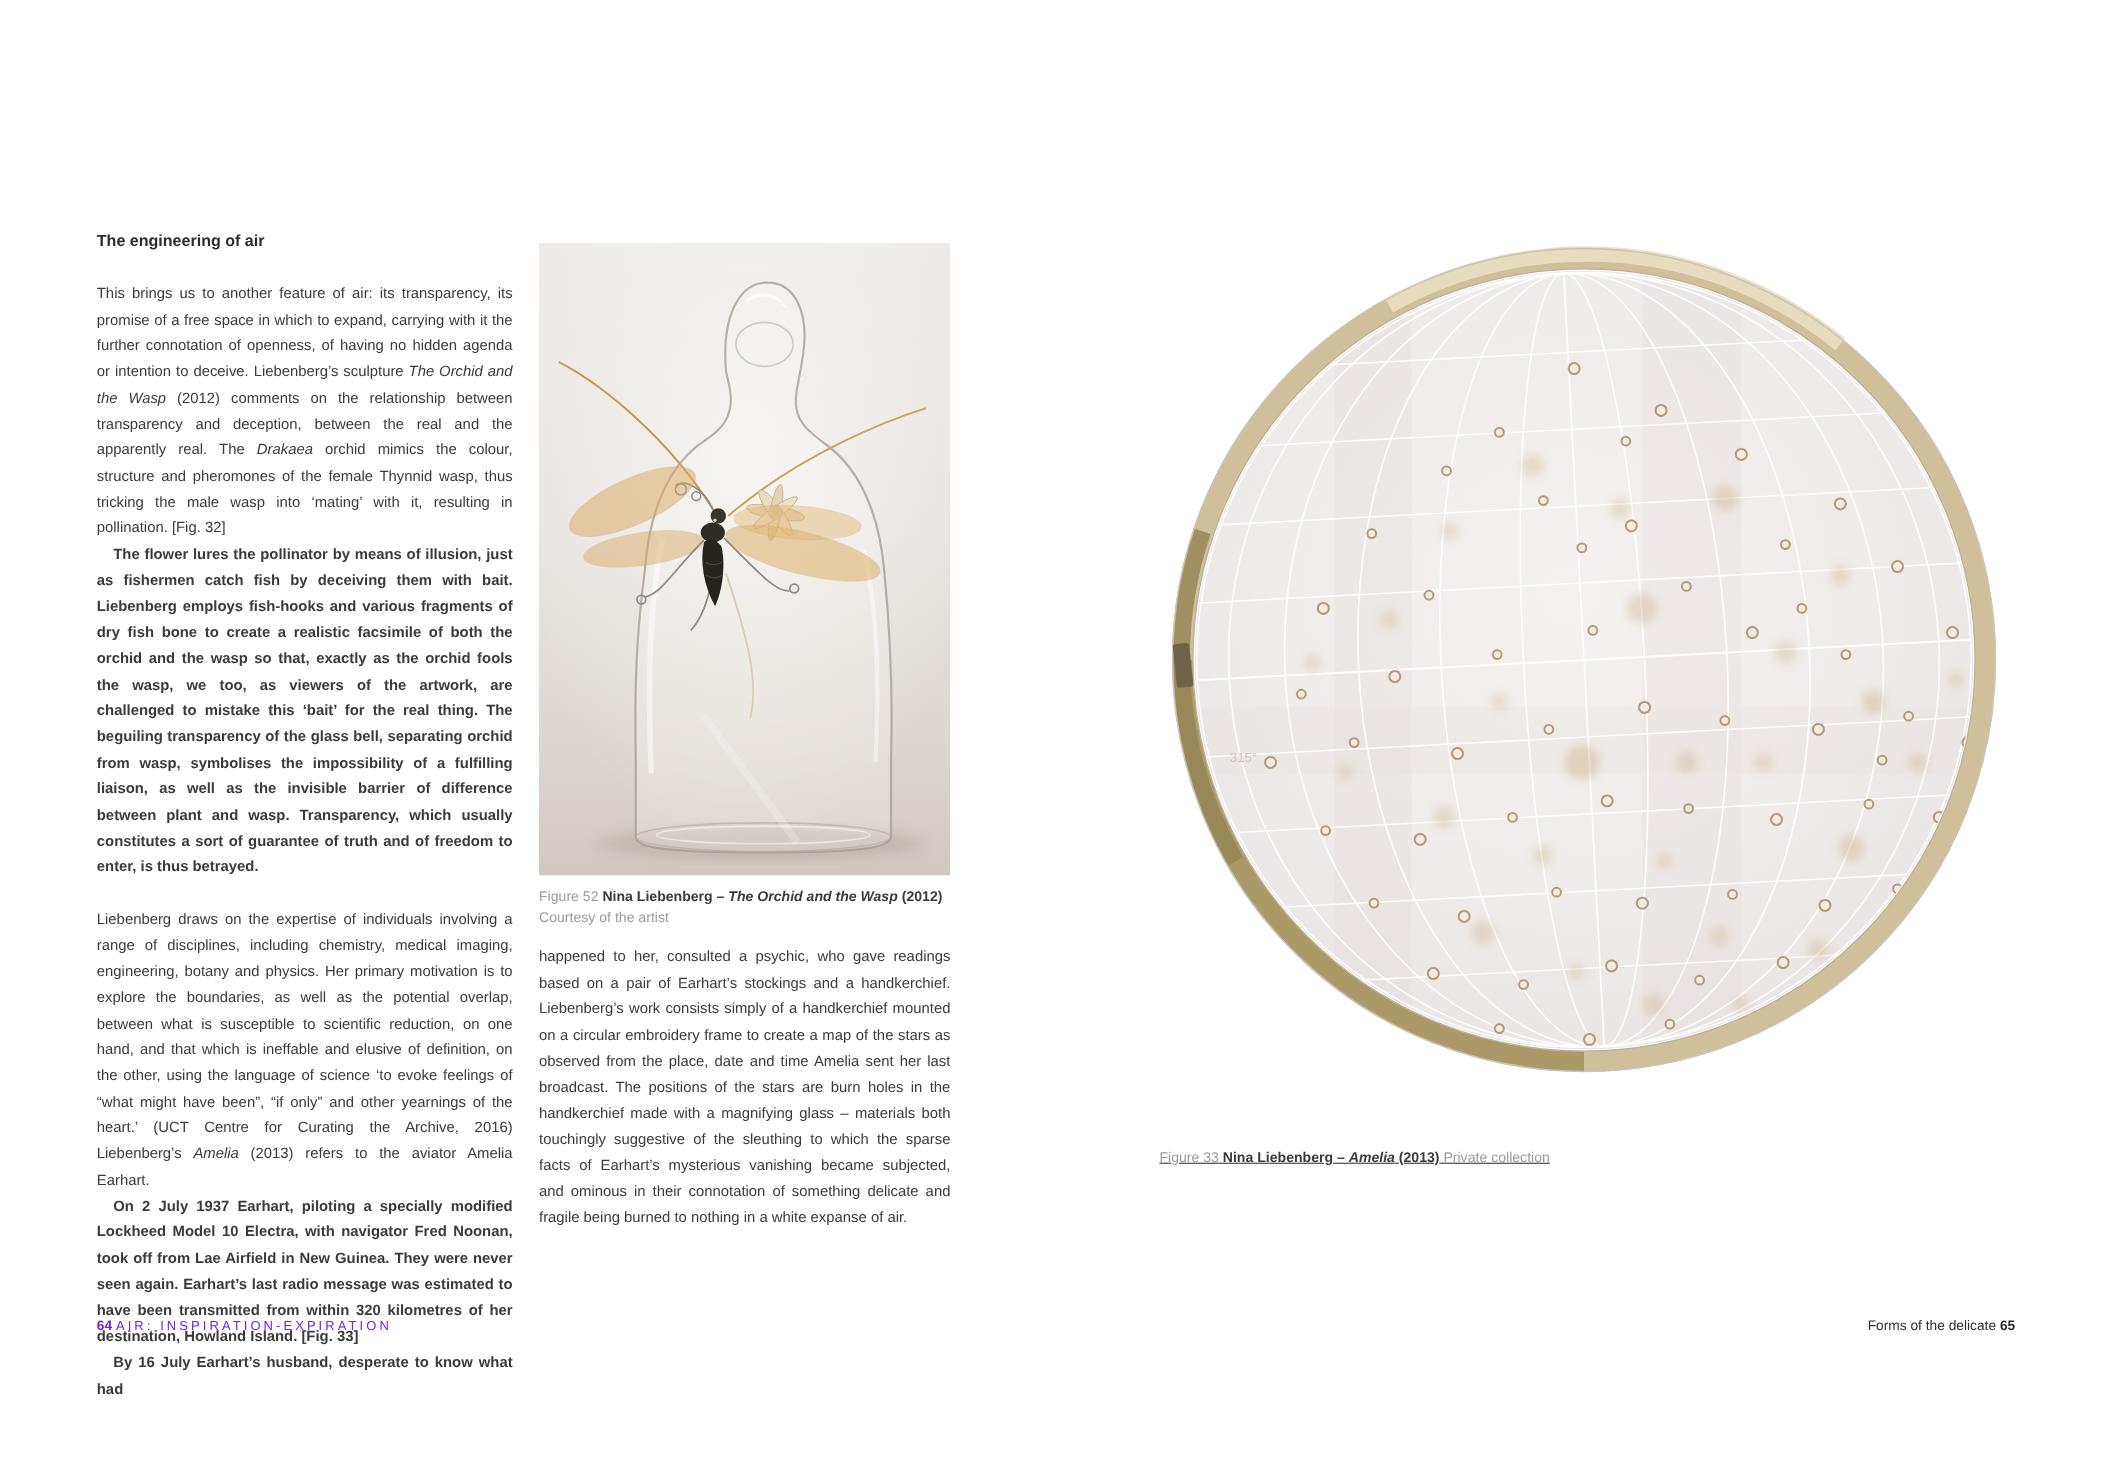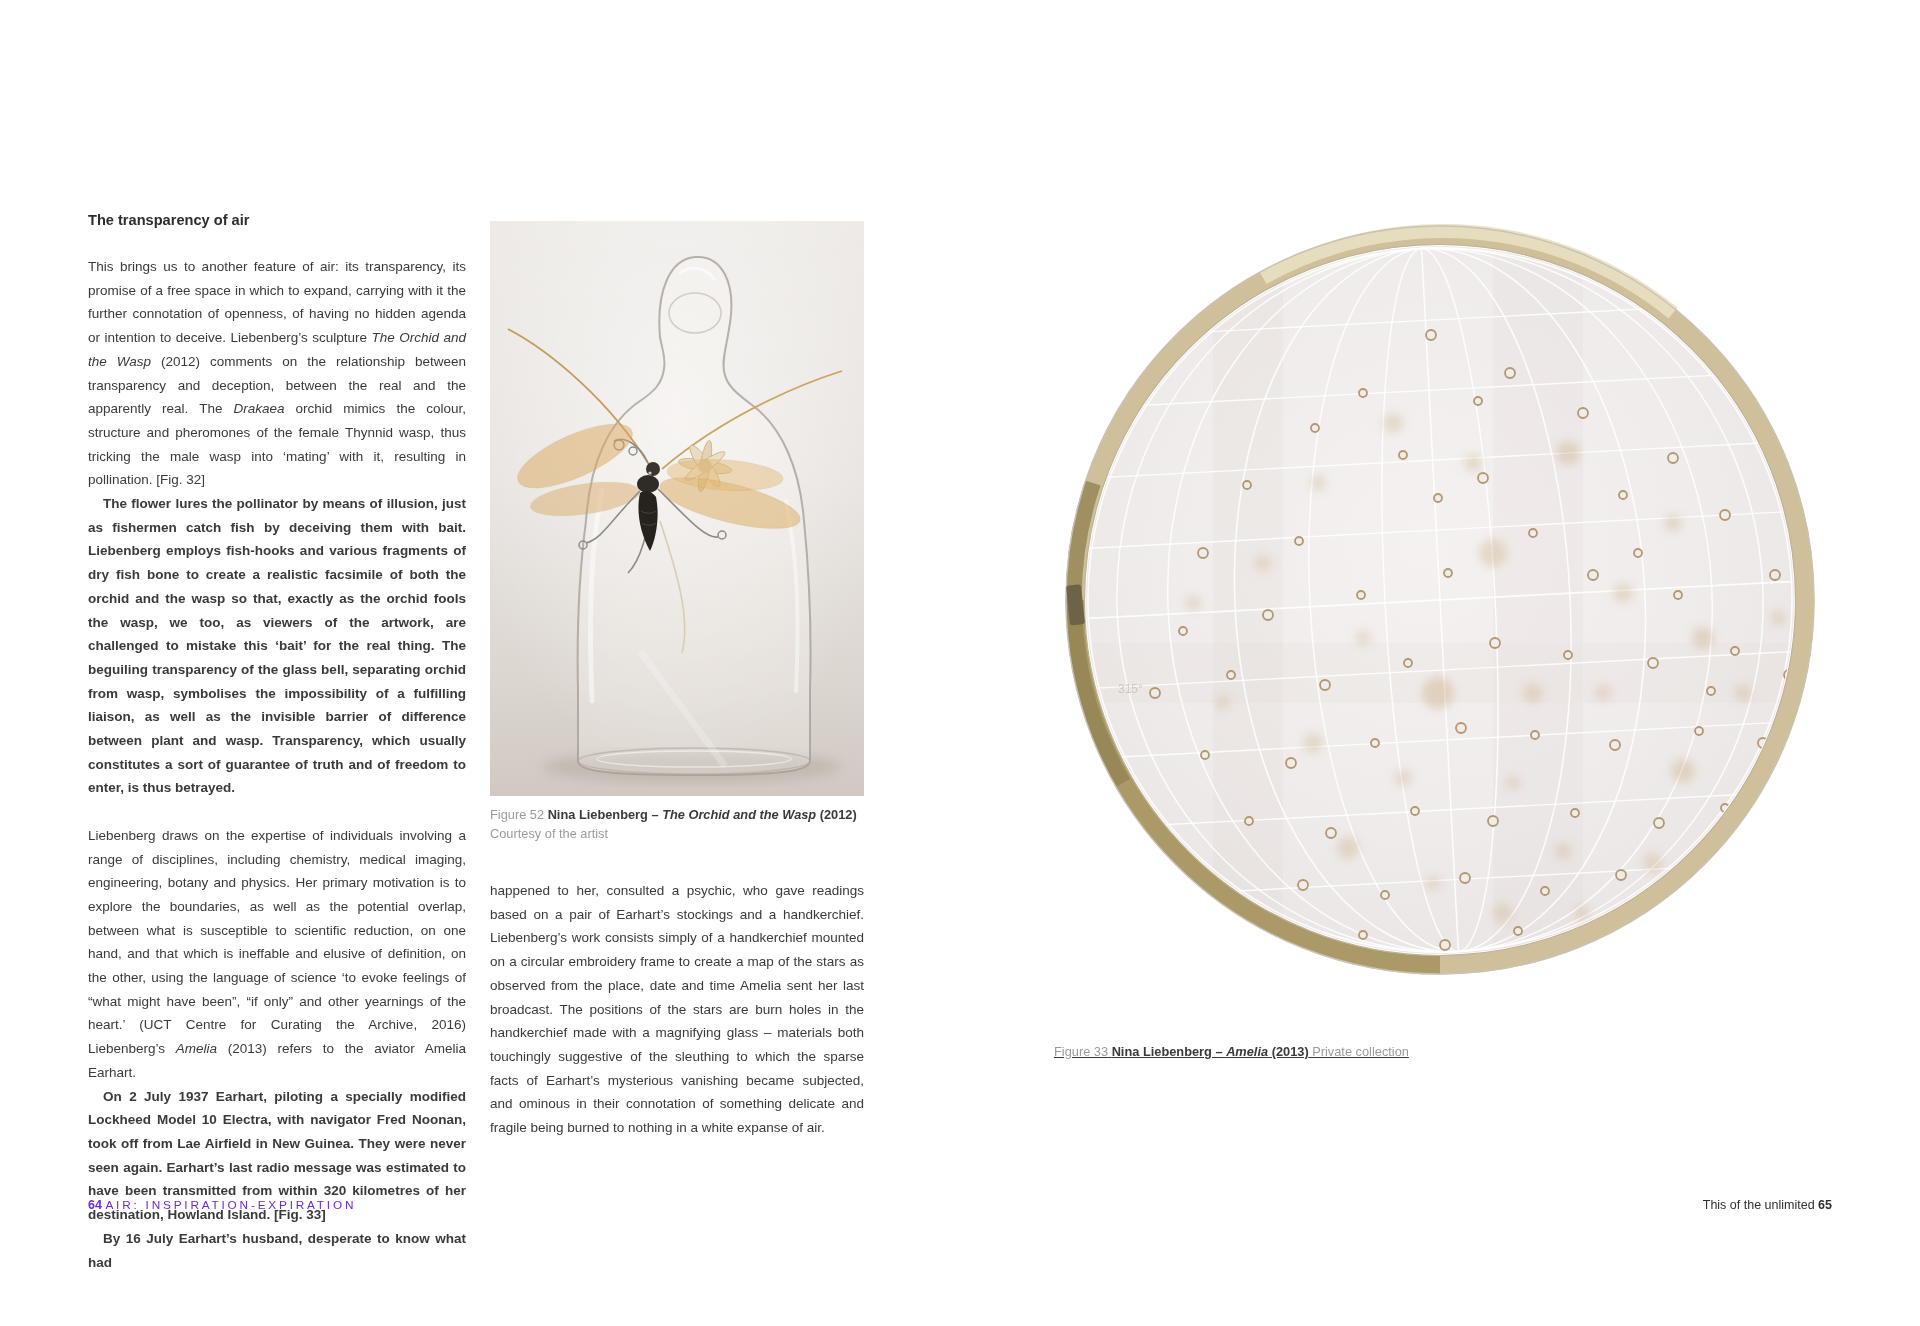--- a/index.html
+++ b/index.html
@@ -16,31 +16,31 @@
   .bodytext{font-size:13.5px;line-height:23.7px;text-align:justify;color:#3a3a3a;}
   .para{text-align:justify;}
   .para.indent{text-indent:15px;font-weight:bold;}
   .para.gap{margin-top:23.7px;}
   .em{font-style:italic;}
   .b{font-weight:bold;margin-top:48px;}
   .bi{font-weight:bold;font-style:italic;}
   .muted{color:#9b9b9b;}
   .tracked{letter-spacing:2.8px;font-size:11.8px;}
   .caption{font-size:12.8px;line-height:18.5px;margin-top:10px;}
-  #mid-continuation{margin-top:36px;}
+  #mid-continuation{margin-top:15px;}
   figure{margin:0;padding:0;}
   svg{display:block;}
 </style>
 </head>
 <body>
 
 <div id="spread">
 
   <div class="col" id="left-col">
-    <h1 class="heading">The transparency of air</h1>
+    <h1 class="heading">The engineering of air</h1>
     <div class="bodytext">
         <div class="para"><span>This brings us to another feature of air: its transparency, its promise of a free space in which to expand, carrying with it the further connotation of openness, of having no hidden agenda or intention to deceive. Liebenberg’s sculpture </span><span class="em">The Orchid and the Wasp</span><span> (2012) comments on the relationship between transparency and deception, between the real and the apparently real. The </span><span class="em">Drakaea</span><span> orchid mimics the colour, structure and pheromones of the female Thynnid wasp, thus tricking the male wasp into ‘mating’ with it, resulting in pollination. [Fig. 32]</span></div>
         <div class="para indent"><span>The flower lures the pollinator by means of illusion, just as fishermen catch fish by deceiving them with bait. Liebenberg employs fish-hooks and various fragments of dry fish bone to create a realistic facsimile of both the orchid and the wasp so that, exactly as the orchid fools the wasp, we too, as viewers of the artwork, are challenged to mistake this ‘bait’ for the real thing. The beguiling transparency of the glass bell, separating orchid from wasp, symbolises the impossibility of a fulfilling liaison, as well as the invisible barrier of difference between plant and wasp. Transparency, which usually constitutes a sort of guarantee of truth and of freedom to enter, is thus betrayed.</span></div>
         <div class="para gap"><span>Liebenberg draws on the expertise of individuals involving a range of disciplines, including chemistry, medical imaging, engineering, botany and physics. Her primary motivation is to explore the boundaries, as well as the potential overlap, between what is susceptible to scientific reduction, on one hand, and that which is ineffable and elusive of definition, on the other, using the language of science ‘to evoke feelings of “what might have been”, “if only” and other yearnings of the heart.’ (UCT Centre for Curating the Archive, 2016) Liebenberg’s </span><span class="em">Amelia</span><span> (2013) refers to the aviator Amelia Earhart.</span></div>
         <div class="para indent"><span>On 2 July 1937 Earhart, piloting a specially modified Lockheed Model 10 Electra, with navigator Fred Noonan, took off from Lae Airfield in New Guinea. They were never seen again. Earhart’s last radio message was estimated to have been transmitted from within 320 kilometres of her destination, Howland Island. [Fig. 33]</span></div>
         <div class="para indent"><span>By 16 July Earhart’s husband, desperate to know what had</span></div>
       </div>
   </div>
 
   <div class="col" id="mid-col">
@@ -256,15 +256,15 @@
             <circle cx="648" cy="468" r="4" fill="rgba(240,236,232,0.9)" stroke="#a8885a" stroke-width="1.8" stroke-opacity="0.85"></circle>
             <circle cx="375" cy="275" r="4" fill="rgba(240,236,232,0.9)" stroke="#a8885a" stroke-width="1.8" stroke-opacity="0.85"></circle>
           </g>
       </g>
     </svg>
   </div>
 
   <div class="col" id="cap33"><span class="muted">Figure 33</span><span>  </span><span class="b">Nina Liebenberg – </span><span class="bi">Amelia</span><span class="b"> (2013)</span><span class="muted"> Private collection</span></div>
 
   <div class="col" id="footer-left"><span class="b">64</span><span>   </span><span class="tracked">AIR: INSPIRATION-EXPIRATION</span></div>
-  <div class="col" id="footer-right"><span>This of the unlimited</span><span>   </span><span class="b">65</span></div>
+  <div class="col" id="footer-right"><span>Forms of the delicate</span><span>   </span><span class="b">65</span></div>
 
 </div>
 
 </body></html>

